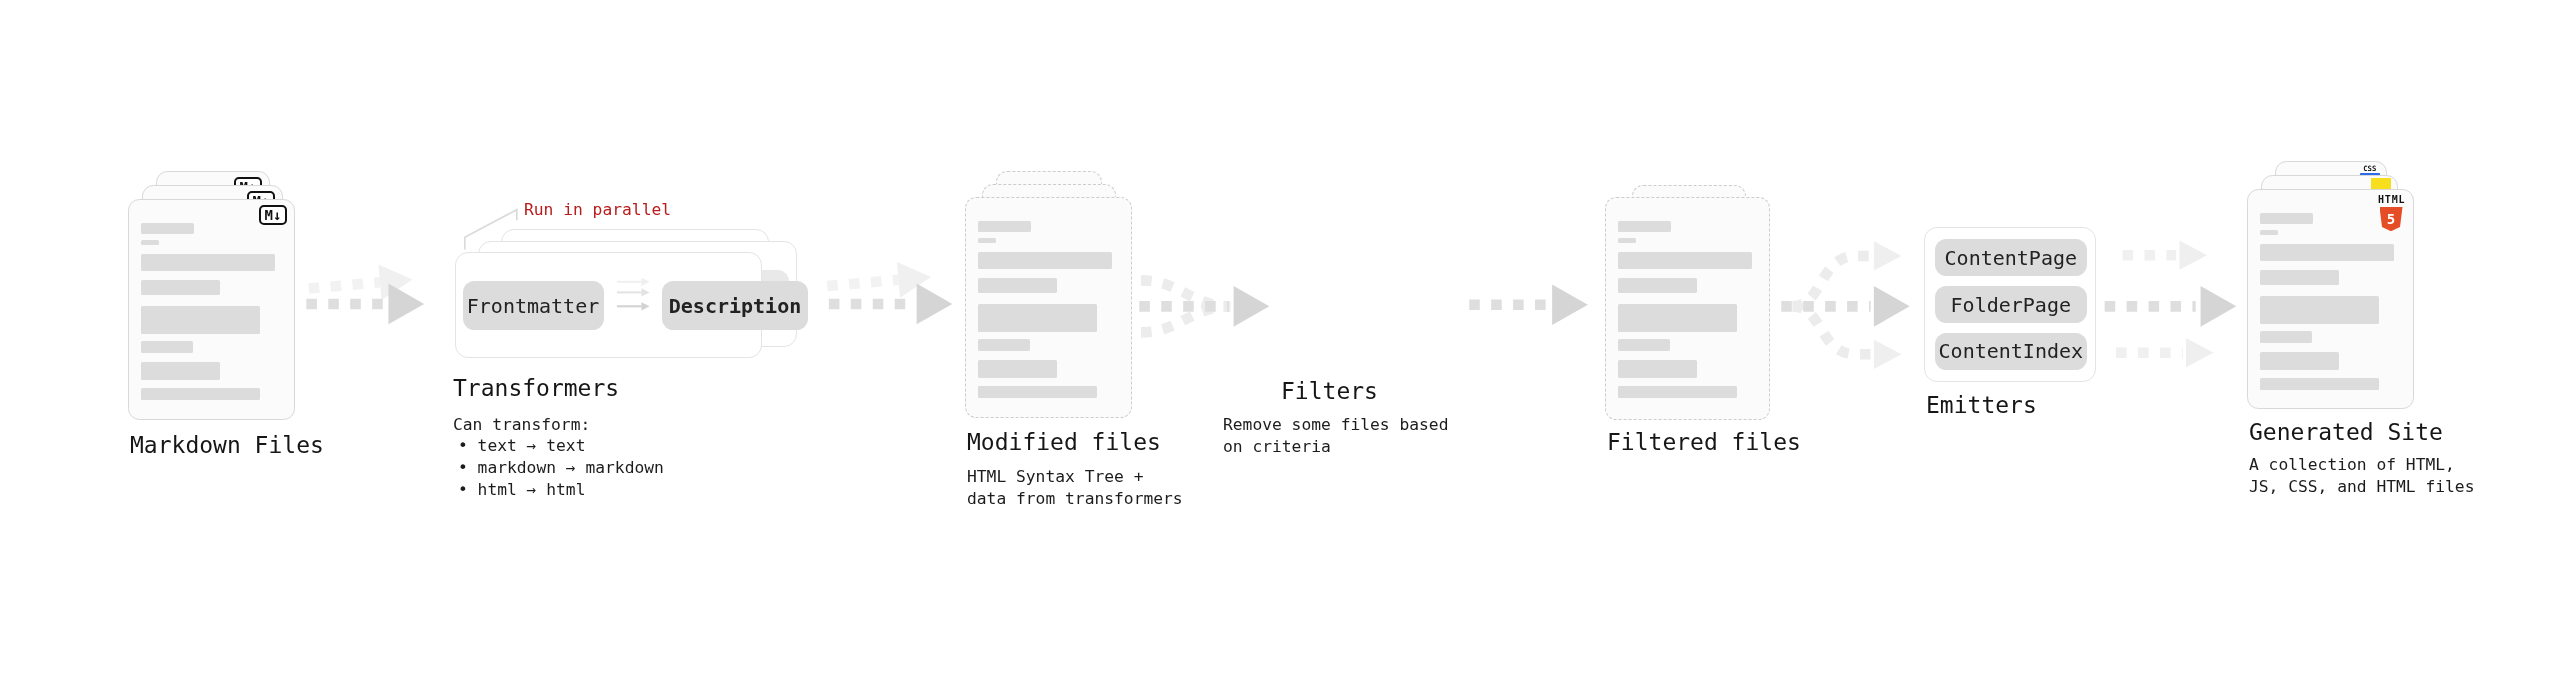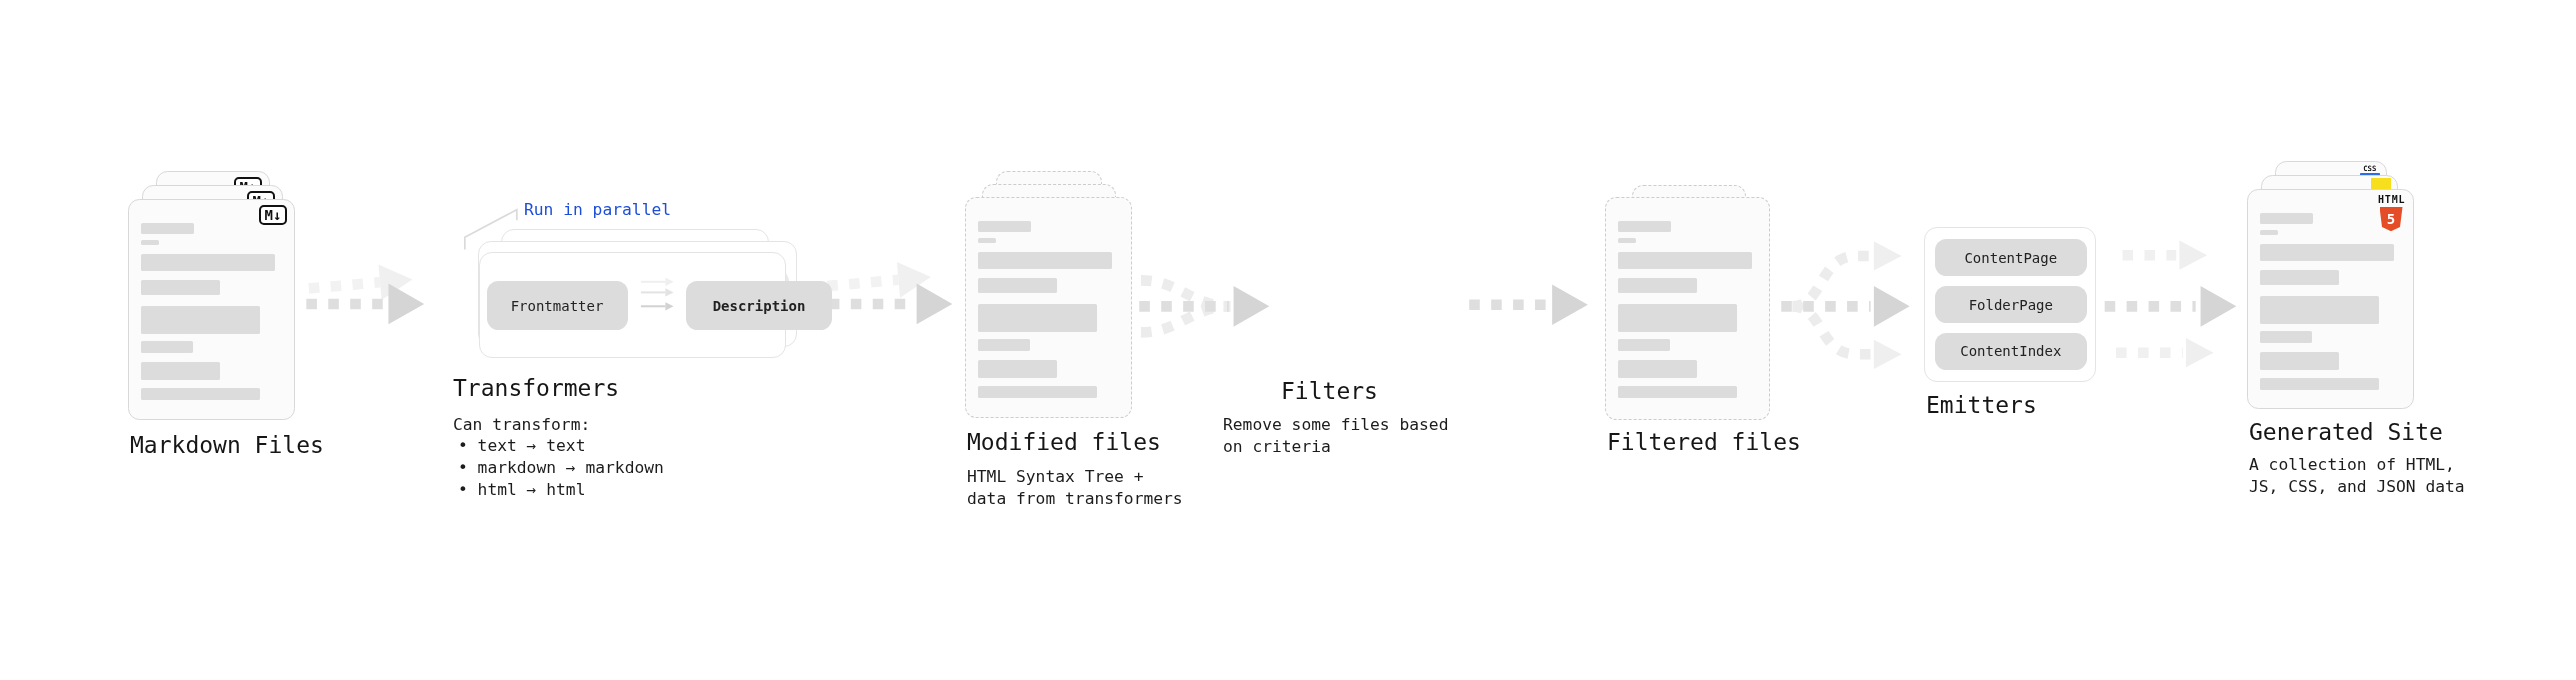--- a/index.html
+++ b/index.html
@@ -34,36 +34,36 @@
   .js-badge{position:absolute;top:2.4px;right:6.5px;width:19.5px;height:10.6px;background:#f7df1e;}
   .html5-badge{position:absolute;top:4.1px;right:9px;width:26px;text-align:center;}
   .html5-word{font-size:10px;font-weight:bold;letter-spacing:0.8px;color:#111;line-height:1.2;}
   .html5-shield{width:23px;height:24.4px;margin:0.8px auto 0;background:#e44d26;
     clip-path:polygon(0 0,100% 0,89% 82%,50% 100%,11% 82%);
     color:#ffffff;font-size:14px;font-weight:bold;display:flex;align-items:center;justify-content:center;}
 
   
   .frame{background:#ffffff;border:1.6px solid #e4e4e4;border-radius:13px;box-sizing:border-box;}
   .pill{position:absolute;background:#dcdcdc;border-radius:11.4px;display:flex;align-items:center;
-    justify-content:center;font-size:14px;color:#222222;box-sizing:border-box;}
+    justify-content:center;font-size:20px;color:#222222;box-sizing:border-box;}
   .pill.ghost1{background:#e9e9e9;}
   .pill.ghost2{background:#f1f1f1;}
 
   
   #tf-b2{left:501px;top:229px;width:268px;height:106px;}
   #tf-b1{left:478px;top:241px;width:319px;height:106px;}
-  #tf-f {left:455px;top:252px;width:307px;height:106px;margin-left:24px;}
+  #tf-f {left:455px;top:252px;width:307px;height:106px;}
   #tf-b2 .pill-fm{left:6.5px;top:25px;width:102px;height:47px;}
   #tf-b2 .pill-desc{left:157px;top:27px;width:119px;height:47px;}
   #tf-b1 .pill-fm{left:7.3px;top:26px;width:122px;height:47px;}
   #tf-b1 .pill-desc{left:176px;top:28.4px;width:134px;height:47px;}
   #tf-f .pill-fm{left:6.5px;top:28.4px;width:141px;height:49px;}
   #tf-f .pill-desc{left:206px;top:28.4px;width:146px;height:49px;font-weight:bold;}
   #tf-mini{position:absolute;left:156px;top:23px;}
-  #tf-note{left:524px;top:200px;font-size:16.3px;color:#1d4ed8;white-space:nowrap;}
+  #tf-note{left:524px;top:200px;font-size:16.3px;color:#b91c1c;white-space:nowrap;}
 
   
   #md-b2{left:156px;top:171px;width:114px;height:73px;}
   #md-b1{left:142px;top:185px;width:141px;height:73px;}
   #md-f {left:128px;top:199px;width:167px;height:221px;}
 
   
   #mod-b2{left:996px;top:171px;width:106px;height:73px;}
   #mod-b1{left:982px;top:184px;width:134px;height:73px;}
   #mod-f {left:965px;top:197px;width:167px;height:221px;}
@@ -281,16 +281,16 @@
         <i class="ln ln3"></i>
         <i class="ln ln4"></i>
       <i class="ln ln5"></i>
         <i class="ln ln6"></i>
         <i class="ln ln7"></i>
         <i class="ln ln8"></i>
     </div>
   </div>
   <div id="gen-label" class="abs stage-el stage-label">Generated Site</div>
   <div id="gen-desc" class="abs stage-el stage-desc">A collection of HTML,
-JS, CSS, and JSON data</div>
+JS, CSS, and HTML files</div>
 
 </div>
 
 
 </body></html>

